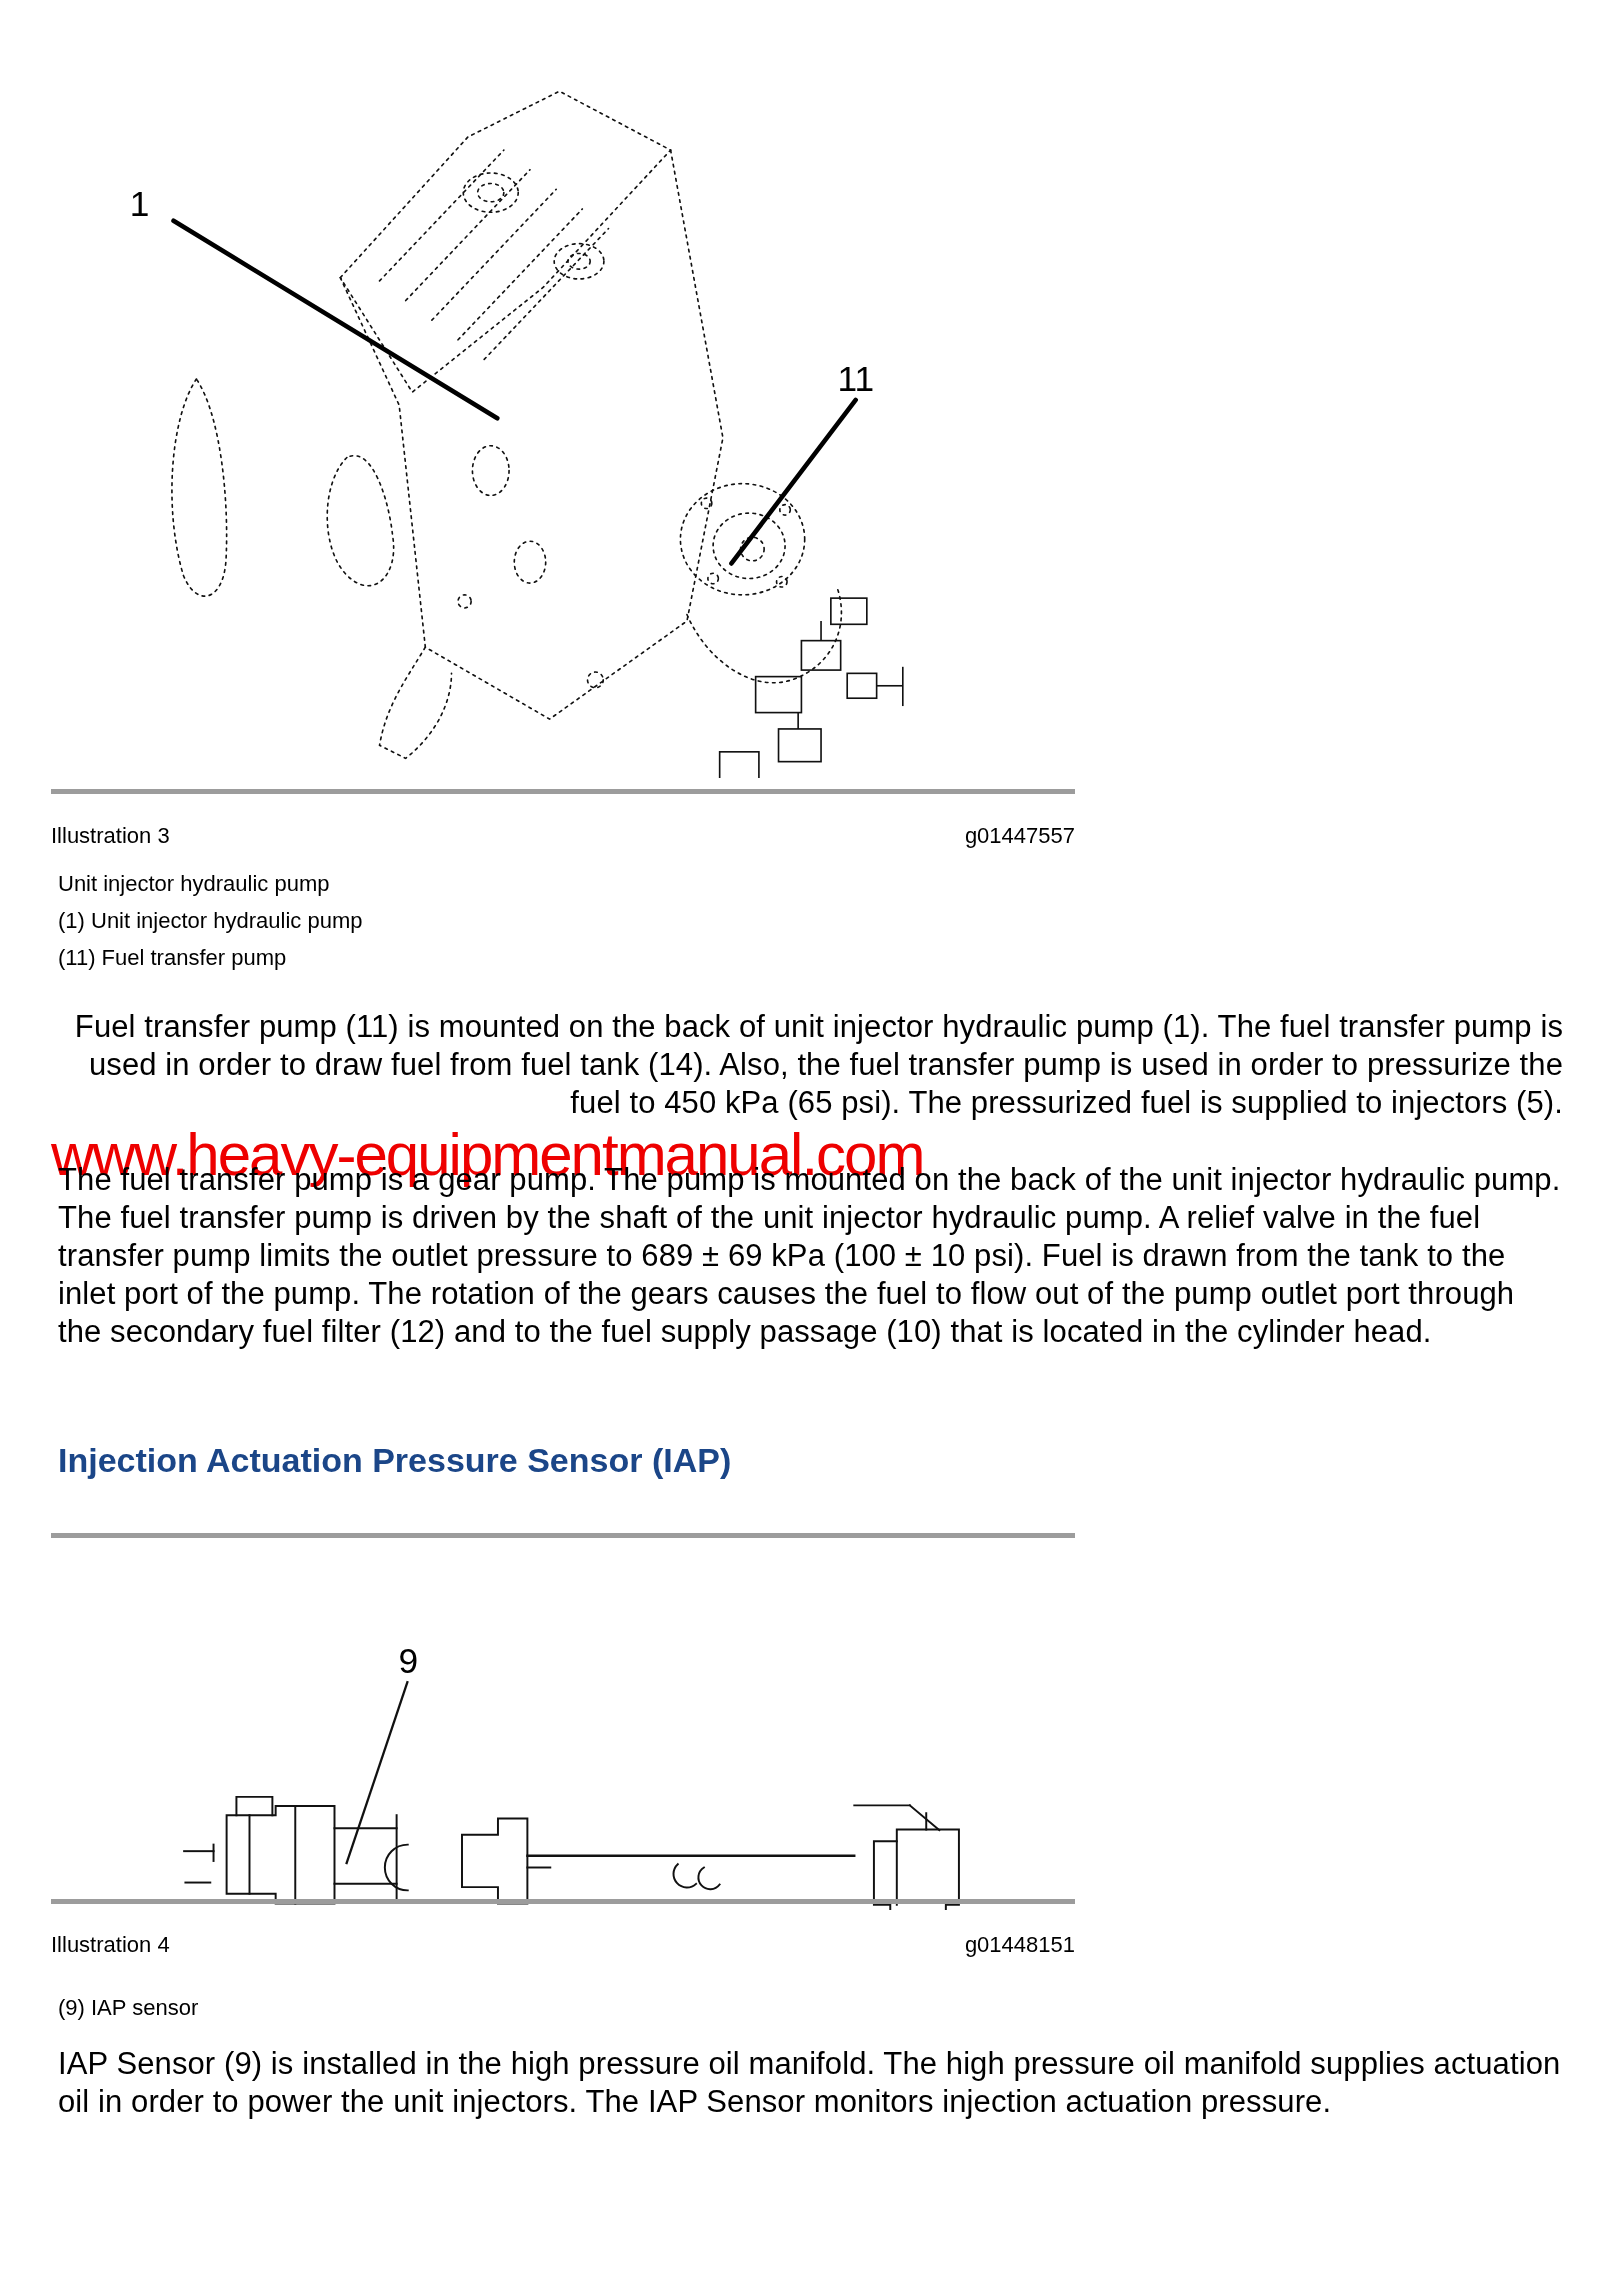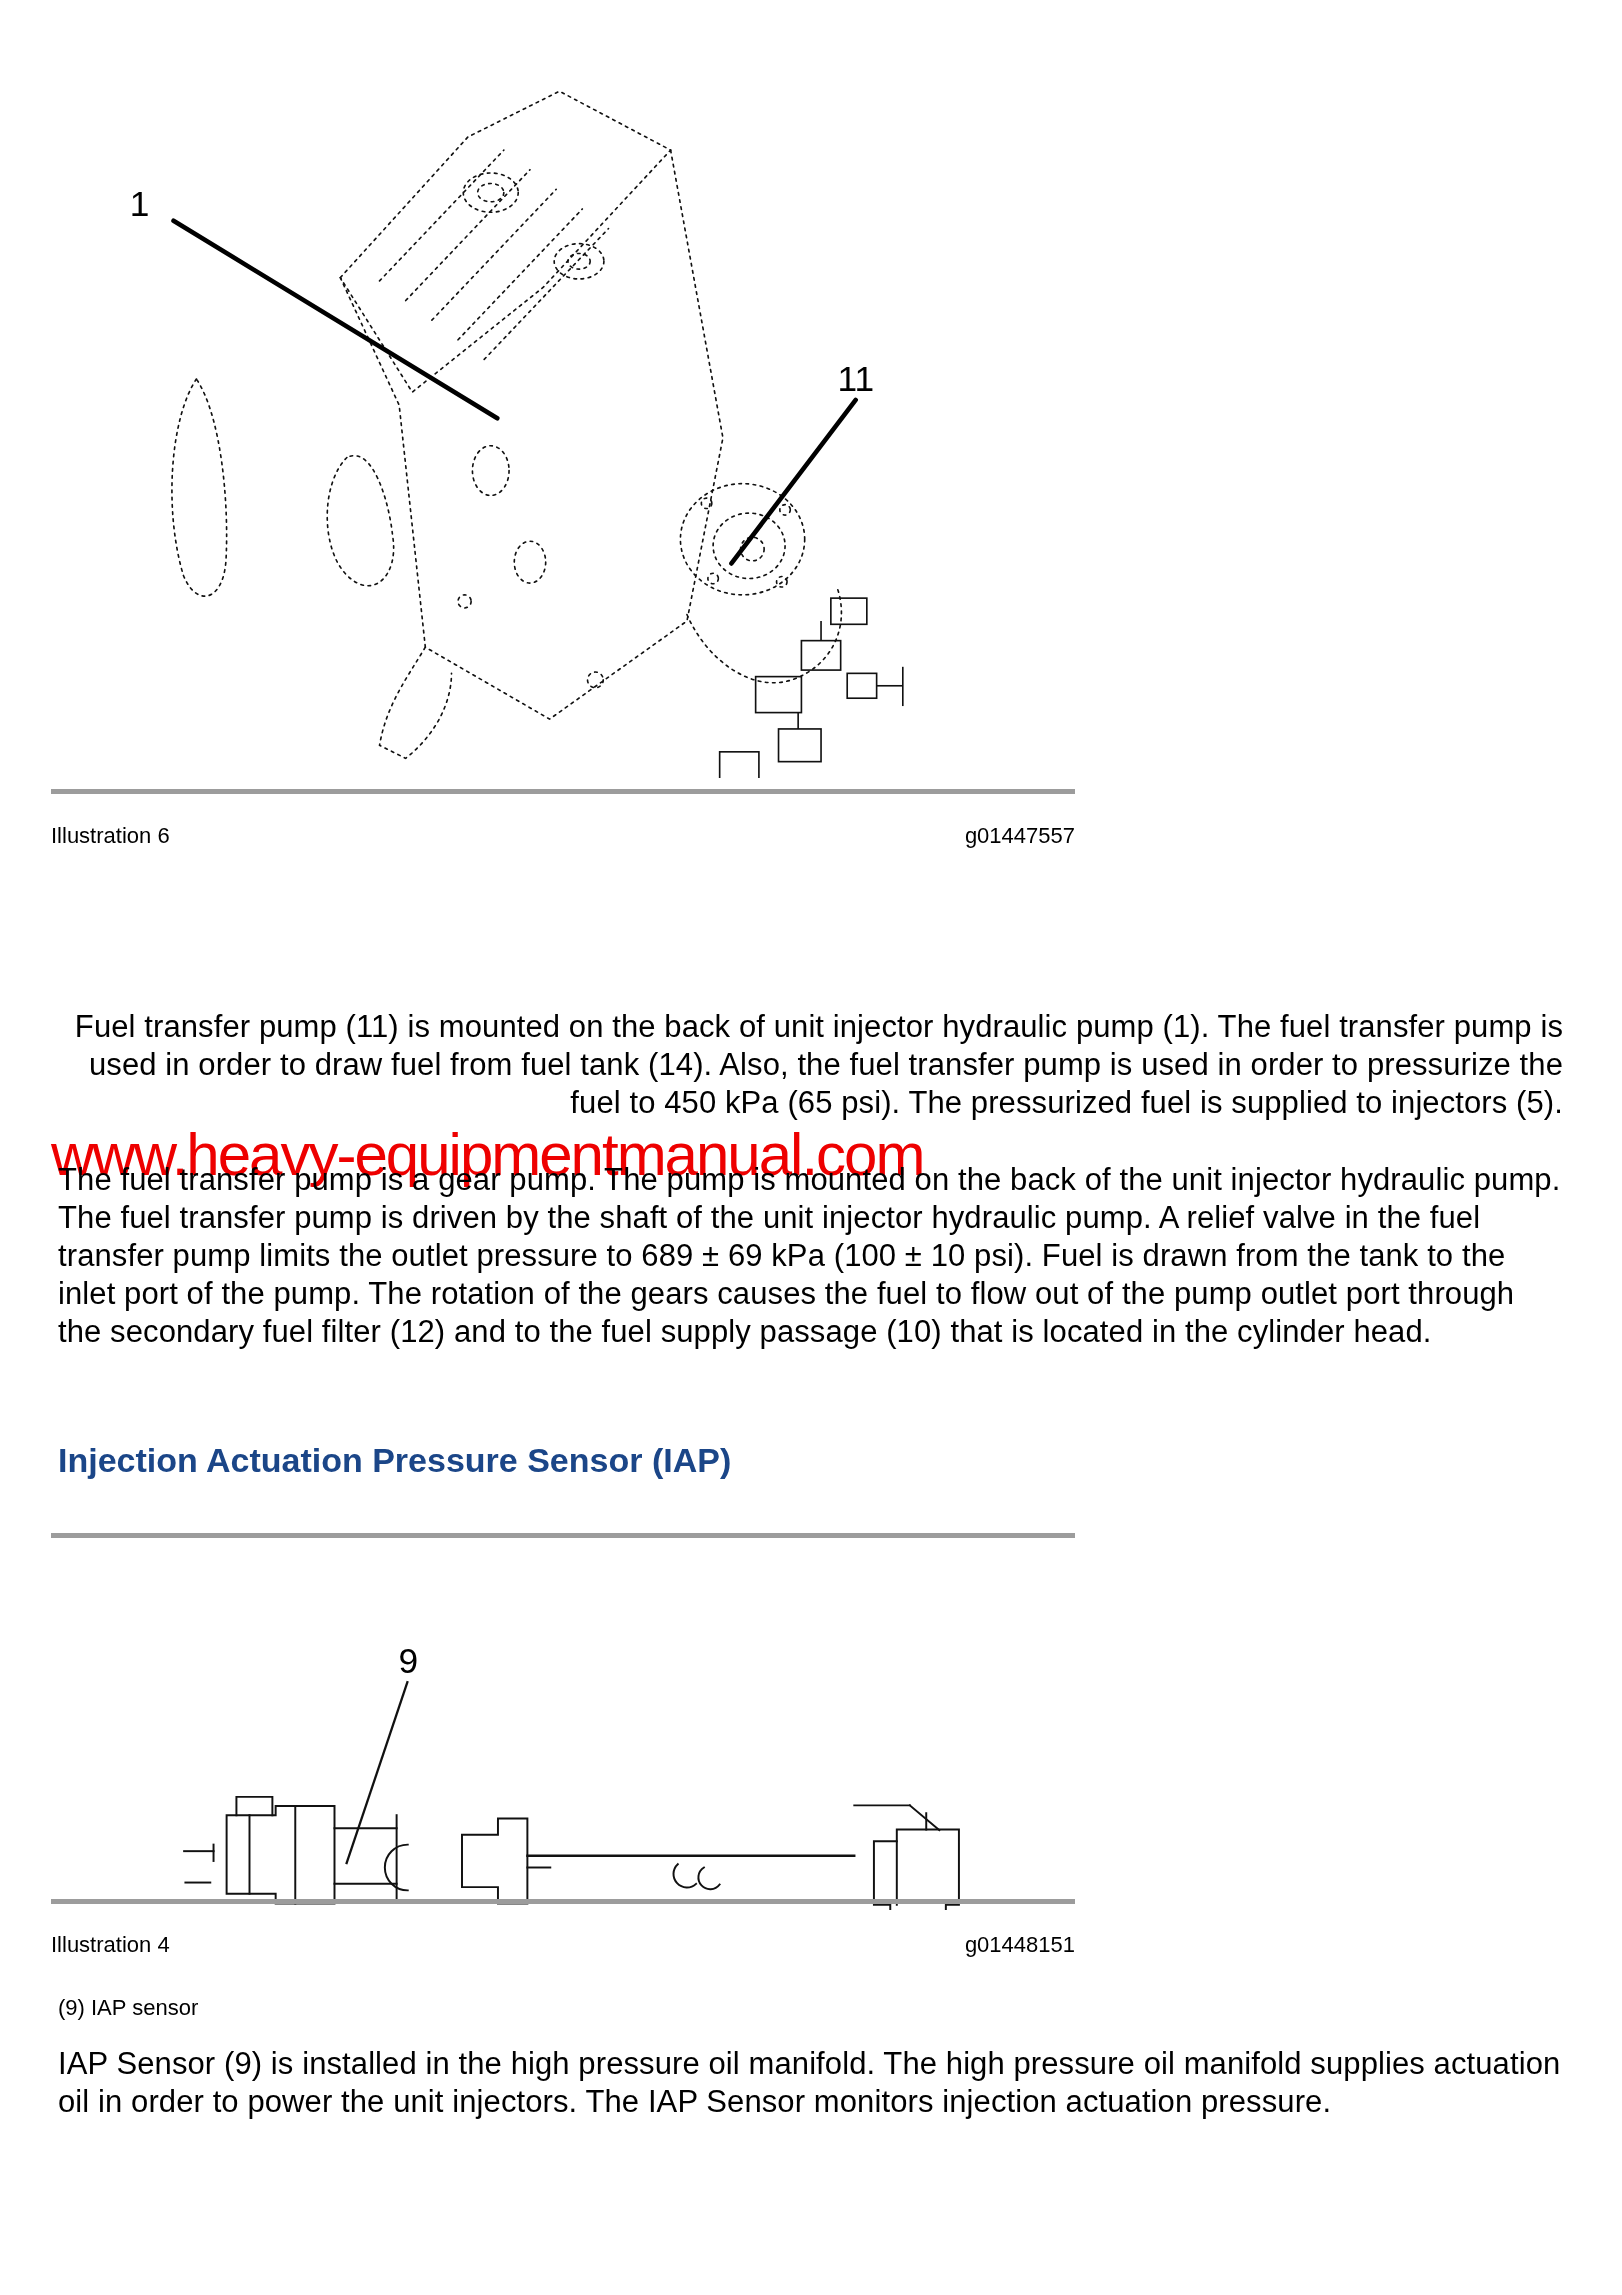--- a/index.html
+++ b/index.html
@@ -130,24 +130,29 @@
       <line x1="115" y1="258" x2="610" y2="560"></line>
       <line x1="1158" y1="532" x2="968" y2="782"></line>
     </g>
     <text class="fig-label" x="48" y="250">1</text>
     <text class="fig-label" x="1130" y="518">11</text>
   </svg>
 
   <div class="divider" style="top:789px;"></div>
 
   <div class="caption-row" style="top:823px;">
-    <span>Illustration 6</span>
+    <span>Illustration 3</span>
     <span>g01447557</span>
   </div>
 
+  <div class="caption-lines" style="top:865px;">
+    <div>Unit injector hydraulic pump</div>
+    <div>(1) Unit injector hydraulic pump</div>
+    <div>(11) Fuel transfer pump</div>
+  </div>
 
   <div class="body-par" style="top:1008px;text-align:right;">Fuel transfer pump (11) is mounted on the back of unit injector hydraulic pump (1). The fuel transfer pump is used in order to draw fuel from fuel tank (14). Also, the fuel transfer pump is used in order to pressurize the fuel to 450 kPa (65 psi). The pressurized fuel is supplied to injectors (5).</div>
 
   <div class="watermark">www.heavy-equipmentmanual.com</div>
 
   <div class="body-par" style="top:1161px;">The fuel transfer pump is a gear pump. The pump is mounted on the back of the unit injector hydraulic pump. The fuel transfer pump is driven by the shaft of the unit injector hydraulic pump. A relief valve in the fuel transfer pump limits the outlet pressure to 689 ± 69 kPa (100 ± 10 psi). Fuel is drawn from the tank to the inlet port of the pump. The rotation of the gears causes the fuel to flow out of the pump outlet port through the secondary fuel filter (12) and to the fuel supply passage (10) that is located in the cylinder head.</div>
 
   <div class="section-heading" style="top:1421px;margin-top:20px;">Injection Actuation Pressure Sensor (IAP)</div>
 
   <div class="divider" style="top:1533px;"></div>

